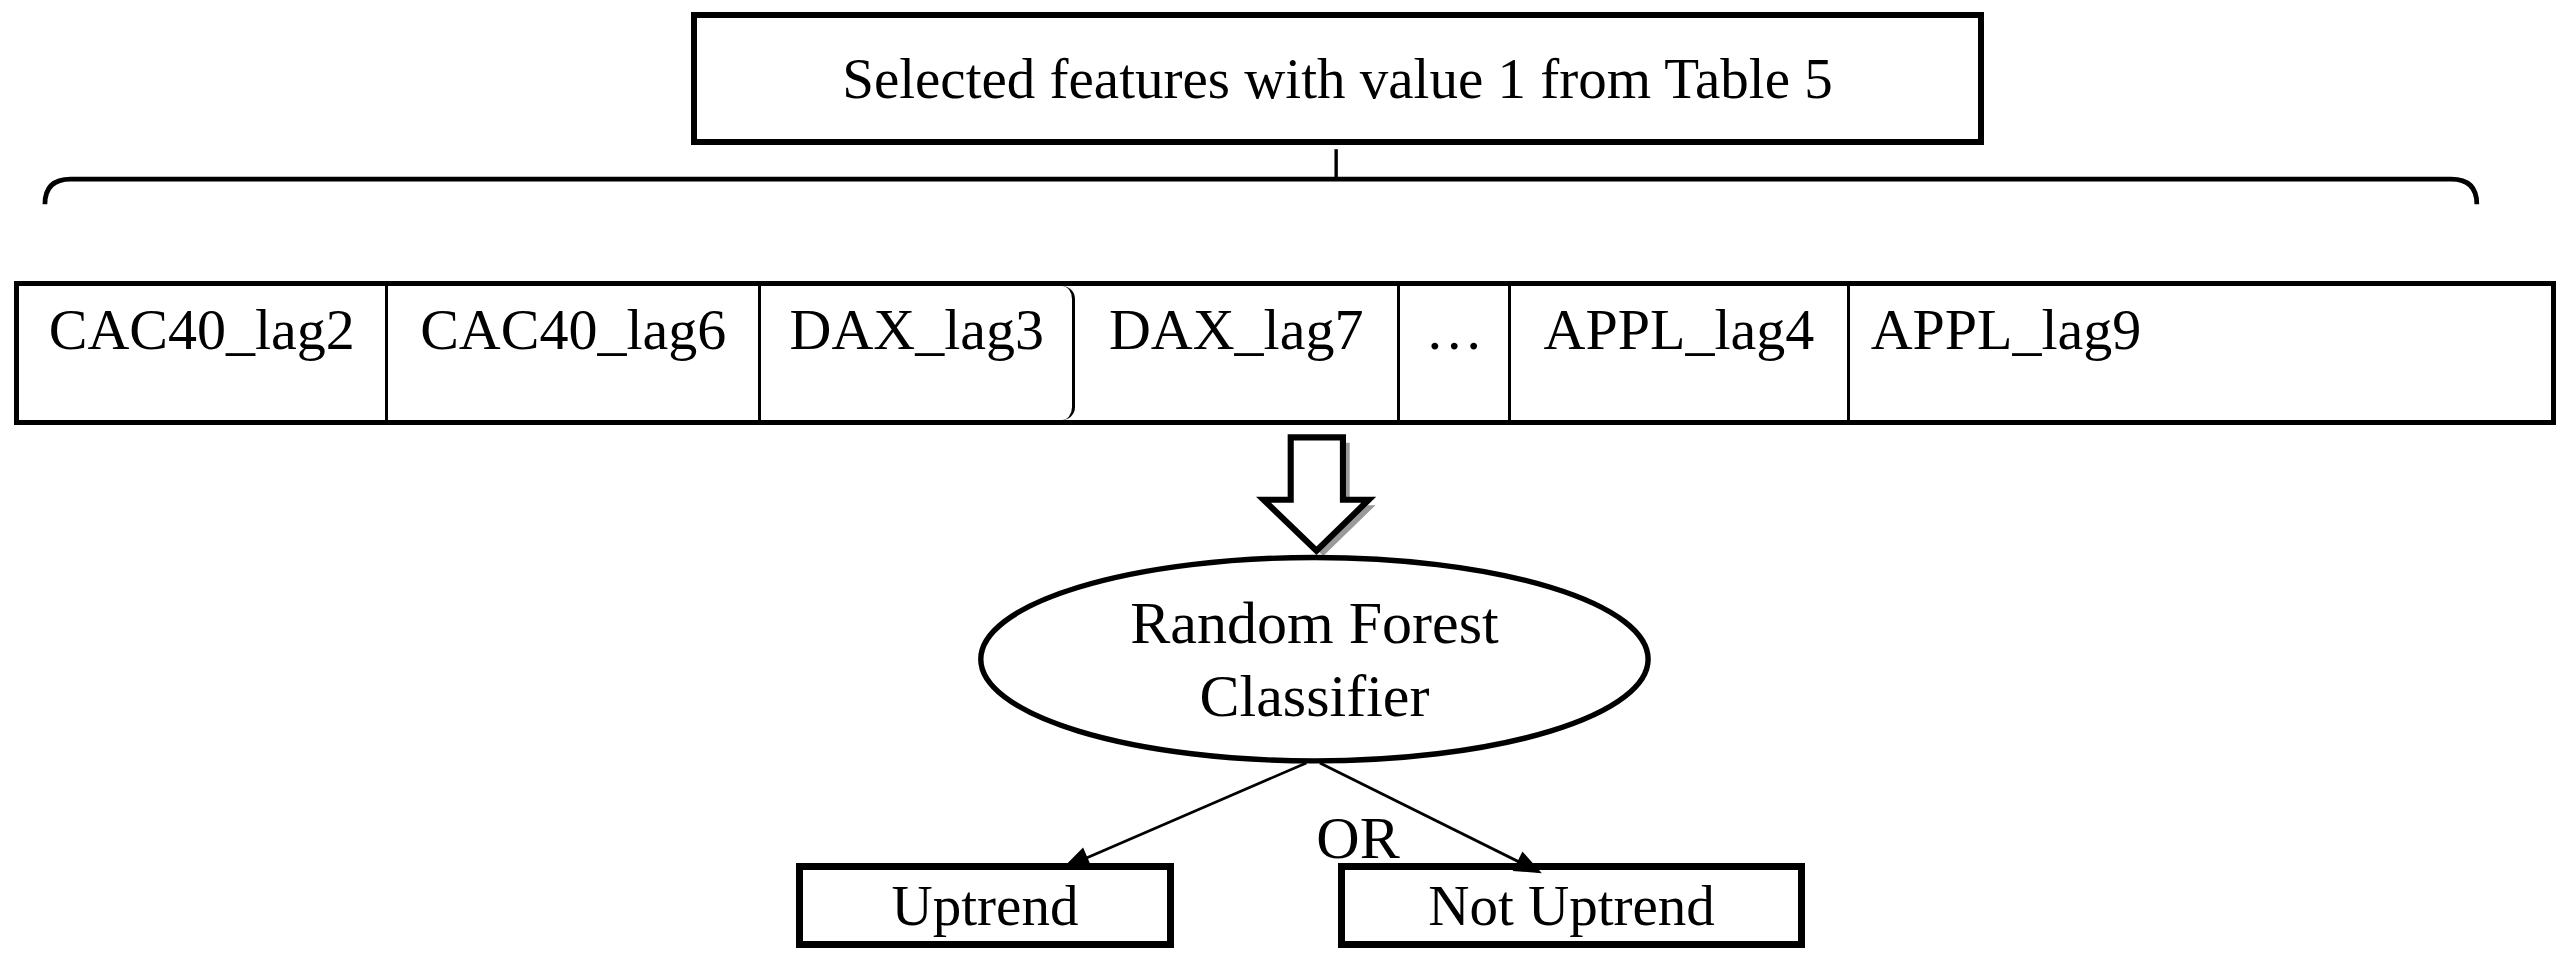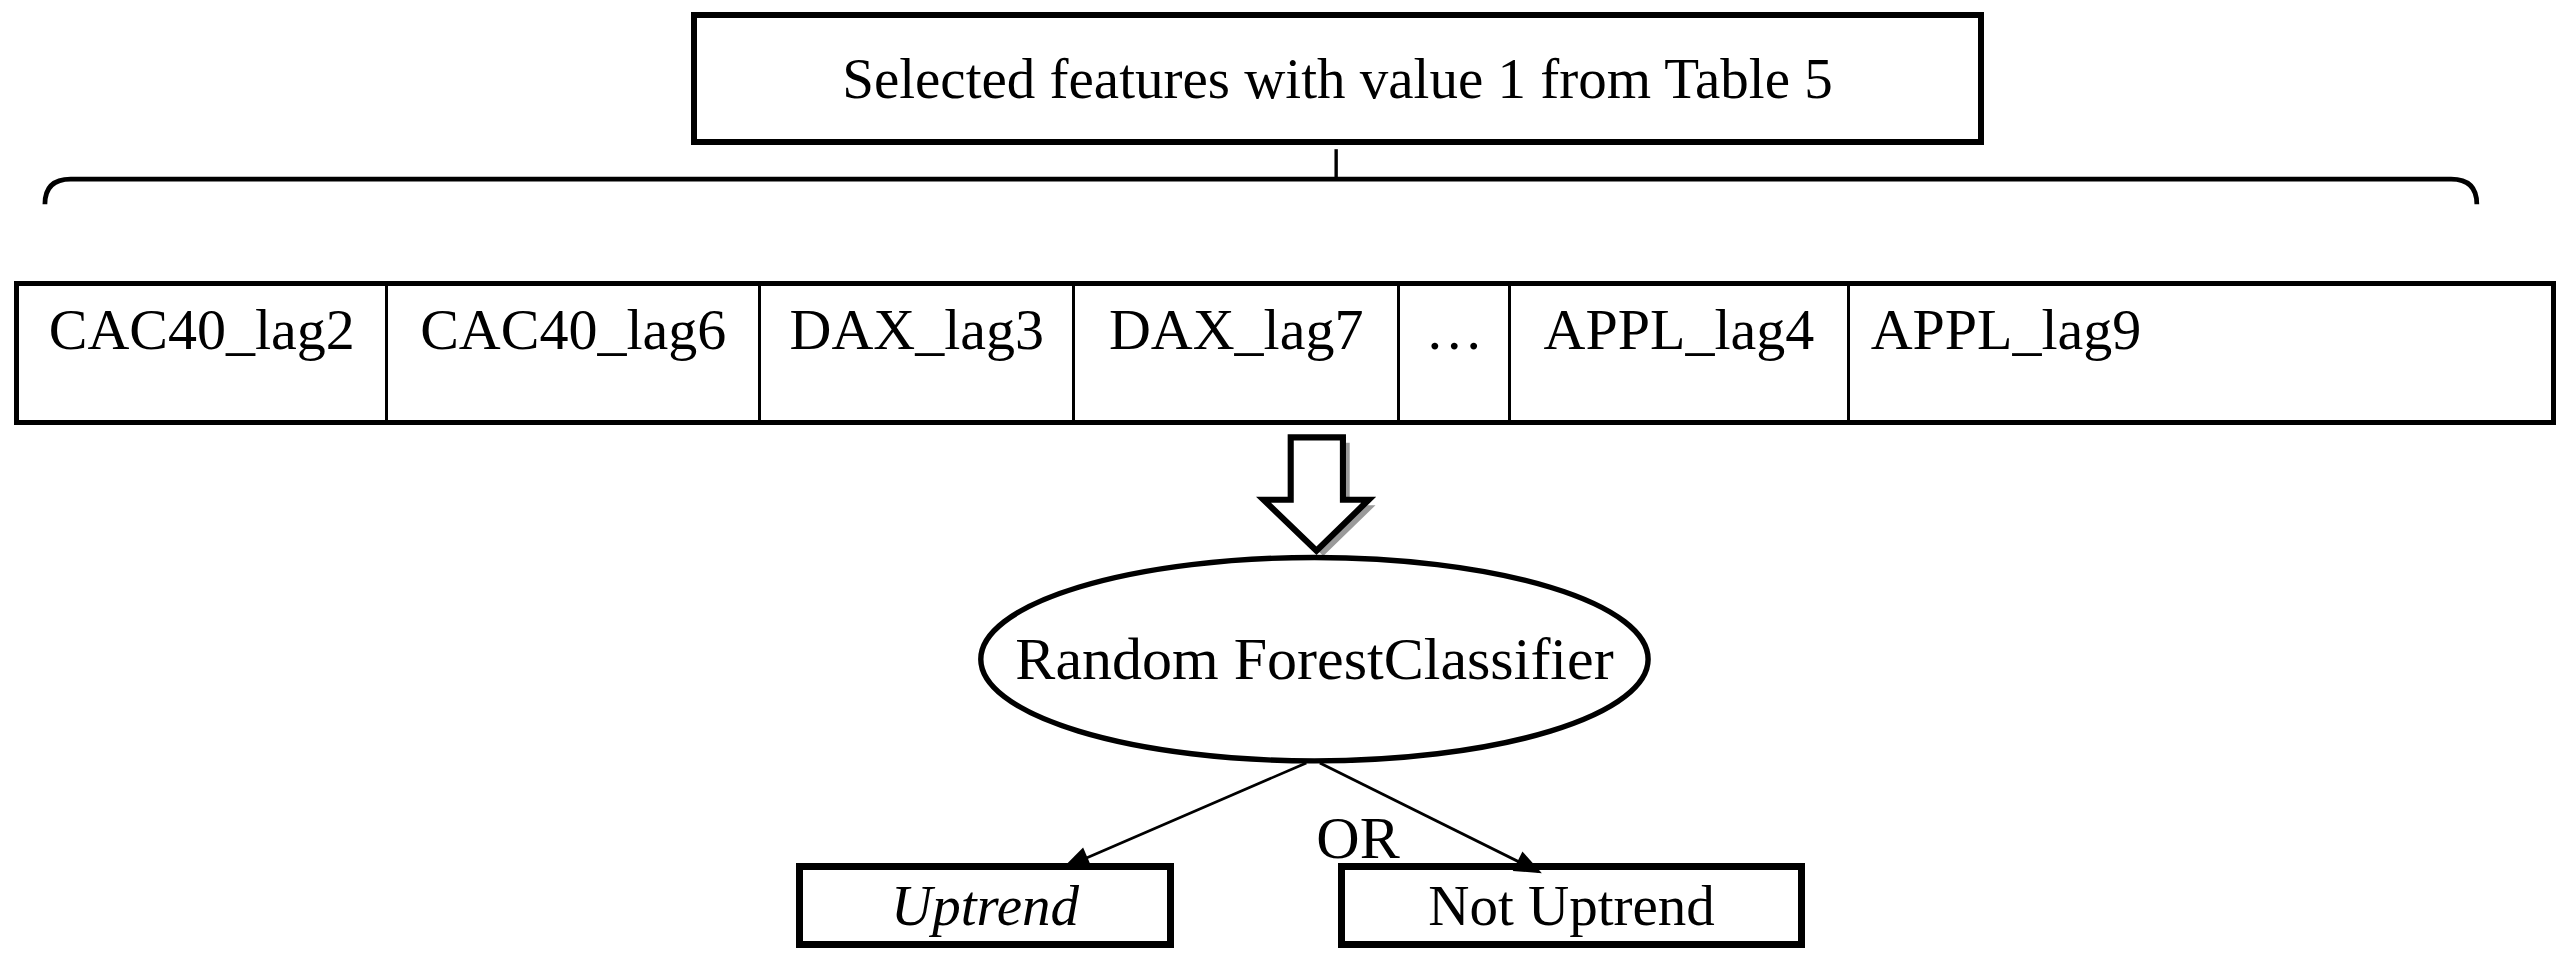--- a/index.html
+++ b/index.html
@@ -44,32 +44,32 @@
     padding-top:11px;
     font-size:58px;
     line-height:1.15;
     white-space:nowrap;
     overflow:hidden;
   }
   .feature-cell:last-child{border-right:none;}
   .fc0{width:14.59%;}
   .fc1{width:14.75%;}
   .fc2{width:15.65%;}
-  .fc3{width:12.39%;}
+  .fc3{width:12.39%;border-radius:13px;}
   .fc4{width:12.84%;}
   .fc5{width:4.38%;}
   .fc6{width:13.37%;}
   .fc7{width:12.03%;padding-left:8px;}
 
   
   .classifier-text{
     position:absolute;
     left:981px; top:578px;
     width:667px; height:163px;
-    display:flex; 
+    display:flex; flex-direction:column;
     align-items:center; justify-content:center;
     font-size:60px;
     line-height:73px;
     text-align:left;
     white-space:nowrap;
   }
 
   
   .or-label{
     position:absolute;
@@ -84,21 +84,21 @@
     position:absolute;
     top:863px;
     height:85px;
     border:7.5px solid #000;
     box-sizing:border-box;
     display:flex; align-items:center; justify-content:center;
     font-size:57px;
     white-space:nowrap;
     background:#fff;
   }
-  .outcome-left{left:796px; width:378px;font-style:italic;}
+  .outcome-left{left:796px; width:378px;}
   .outcome-right{left:1338px; width:467px;}
 
   
   .overlay{
     position:absolute;
     left:0; top:0;
     width:2576px; height:963px;
     pointer-events:none;
   }
 </style>

